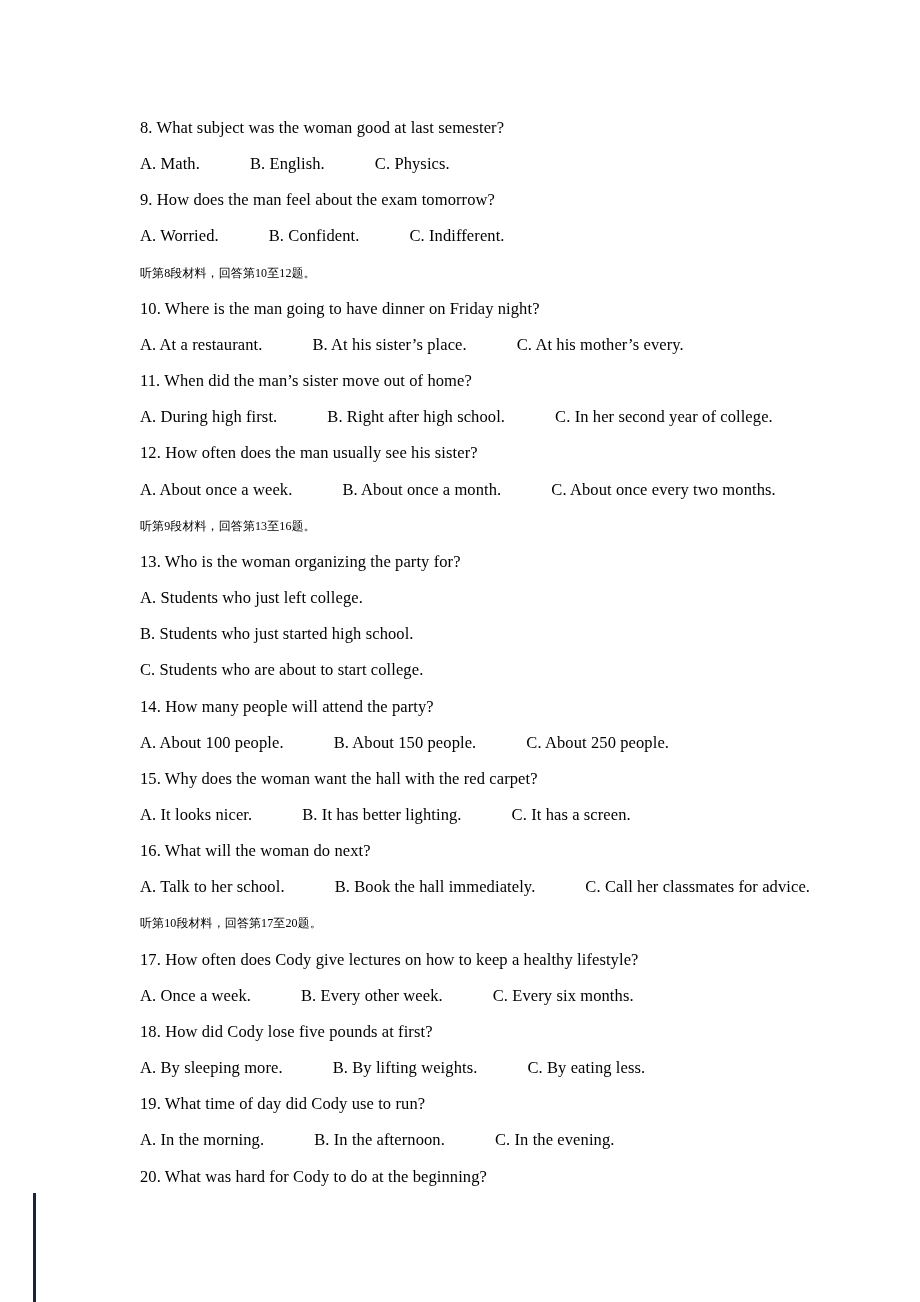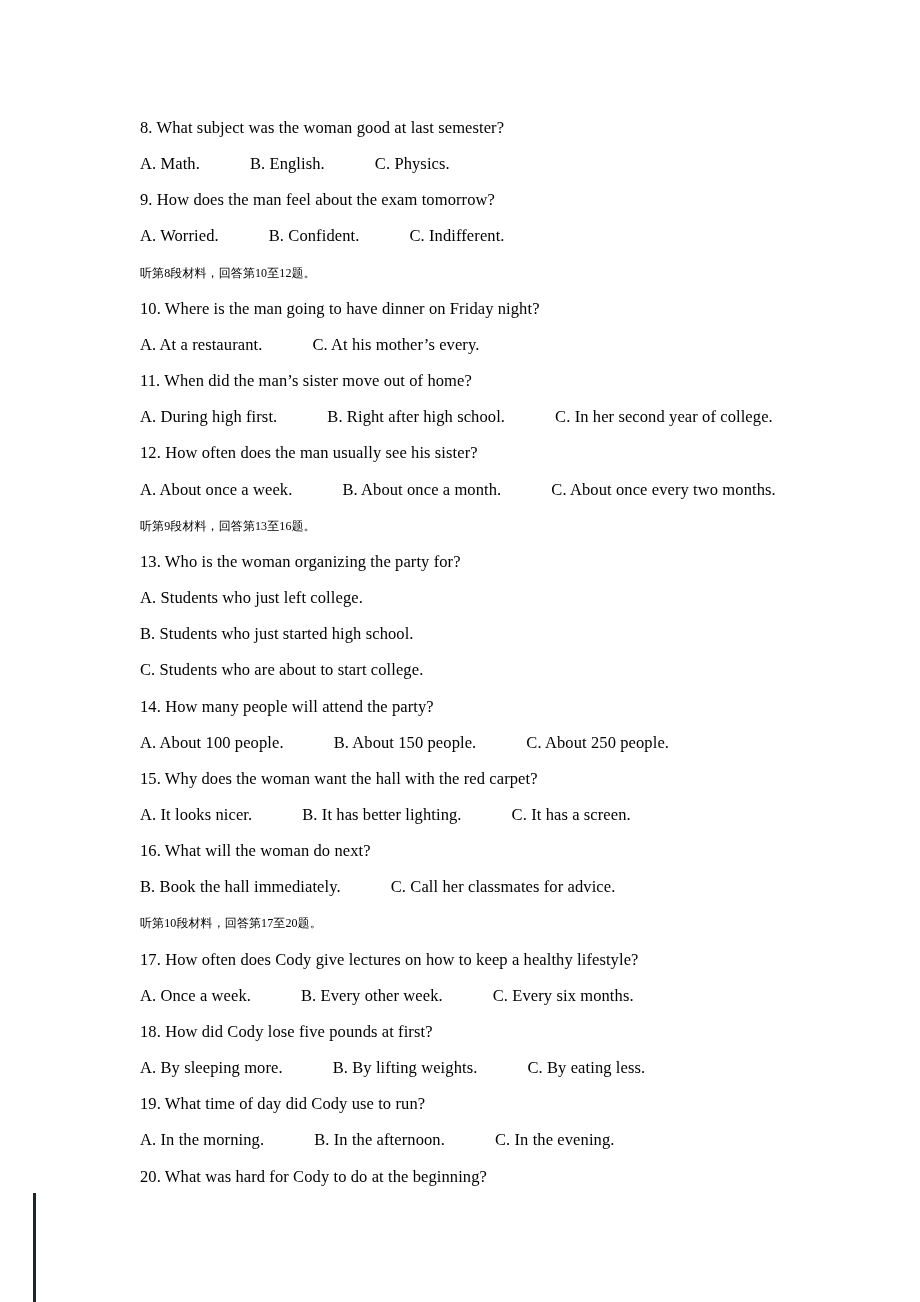--- a/index.html
+++ b/index.html
@@ -63,20 +63,21 @@
       <div class="line question">9. How does the man feel about the exam tomorrow?</div>
       <div class="line options">
         <span class="opt">A. Worried.</span>
         <span class="opt">B. Confident.</span>
         <span class="opt">C. Indifferent.</span>
       </div>
       <div class="line section">听第8段材料，回答第10至12题。</div>
       <div class="line question">10. Where is the man going to have dinner on Friday night?</div>
       <div class="line options">
         <span class="opt">A. At a restaurant.</span>
+        <span class="opt">B. At his sister’s place.</span>
         <span class="opt">C. At his mother’s every.</span>
       </div>
       <div class="line question">11. When did the man’s sister move out of home?</div>
       <div class="line options">
         <span class="opt">A. During high first.</span>
         <span class="opt">B. Right after high school.</span>
         <span class="opt">C. In her second year of college.</span>
       </div>
       <div class="line question">12. How often does the man usually see his sister?</div>
       <div class="line options">
@@ -102,20 +103,21 @@
         <span class="opt">C. About 250 people.</span>
       </div>
       <div class="line question">15. Why does the woman want the hall with the red carpet?</div>
       <div class="line options">
         <span class="opt">A. It looks nicer.</span>
         <span class="opt">B. It has better lighting.</span>
         <span class="opt">C. It has a screen.</span>
       </div>
       <div class="line question">16. What will the woman do next?</div>
       <div class="line options">
+        <span class="opt">A. Talk to her school.</span>
         <span class="opt">B. Book the hall immediately.</span>
         <span class="opt">C. Call her classmates for advice.</span>
       </div>
       <div class="line section">听第10段材料，回答第17至20题。</div>
       <div class="line question">17. How often does Cody give lectures on how to keep a healthy lifestyle?</div>
       <div class="line options">
         <span class="opt">A. Once a week.</span>
         <span class="opt">B. Every other week.</span>
         <span class="opt">C. Every six months.</span>
       </div>

